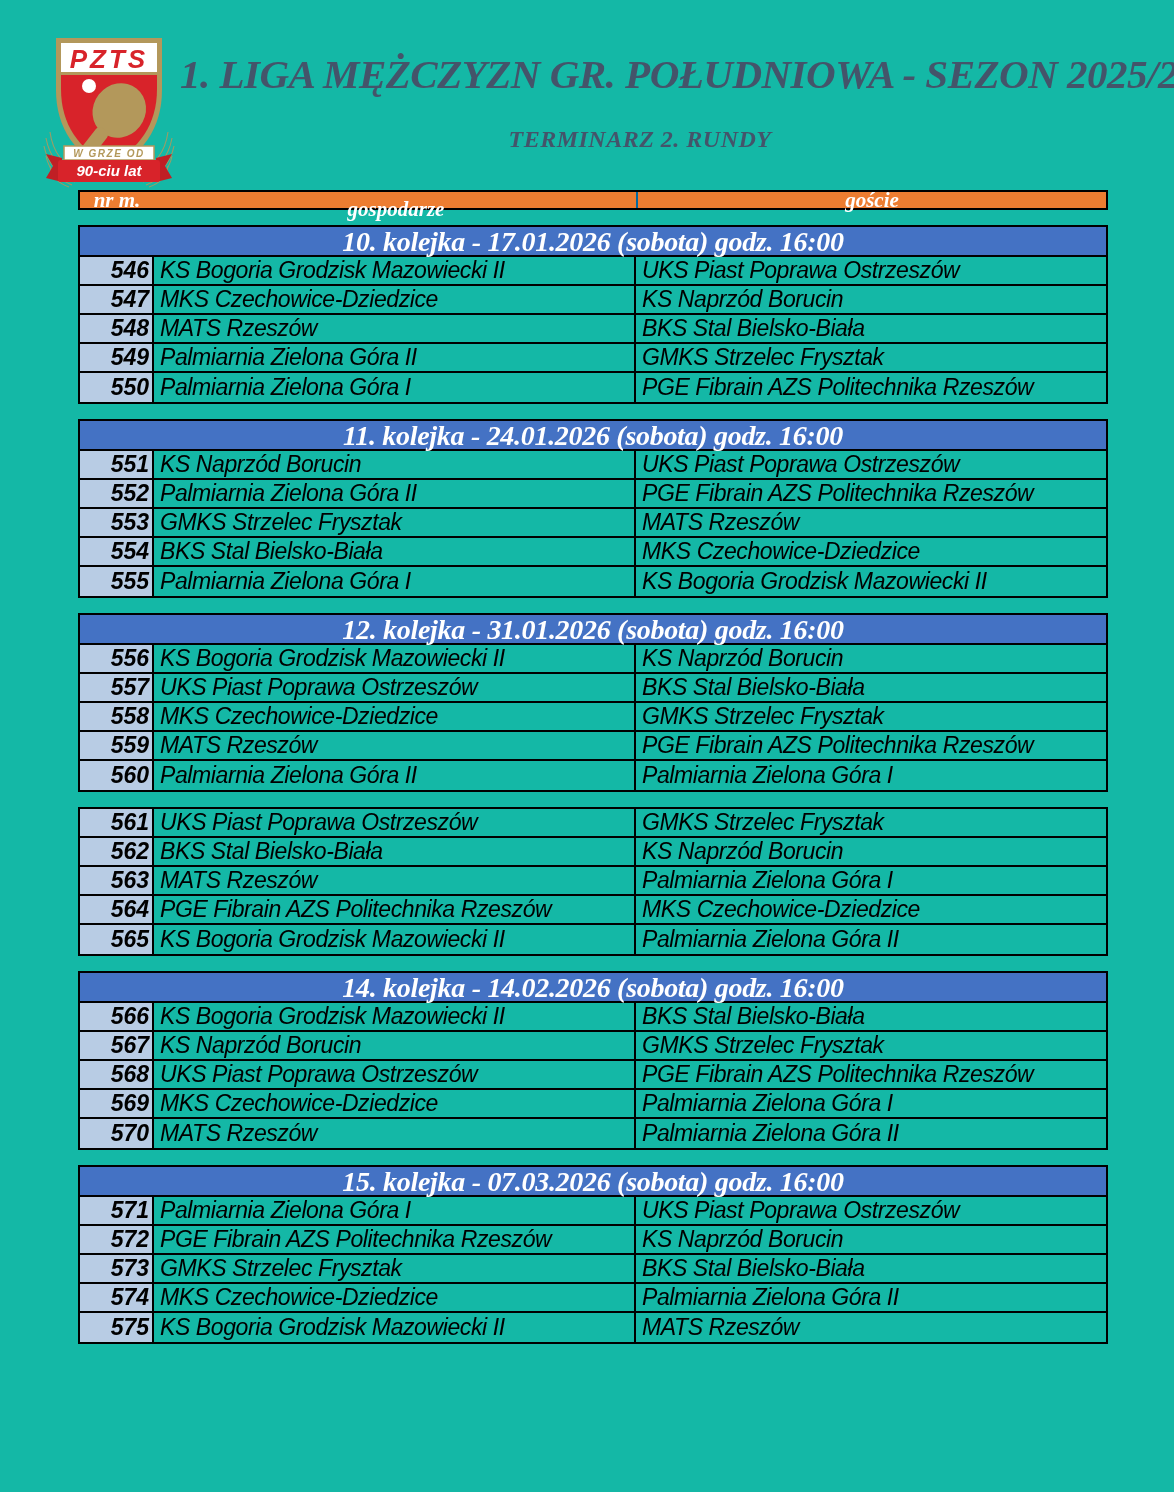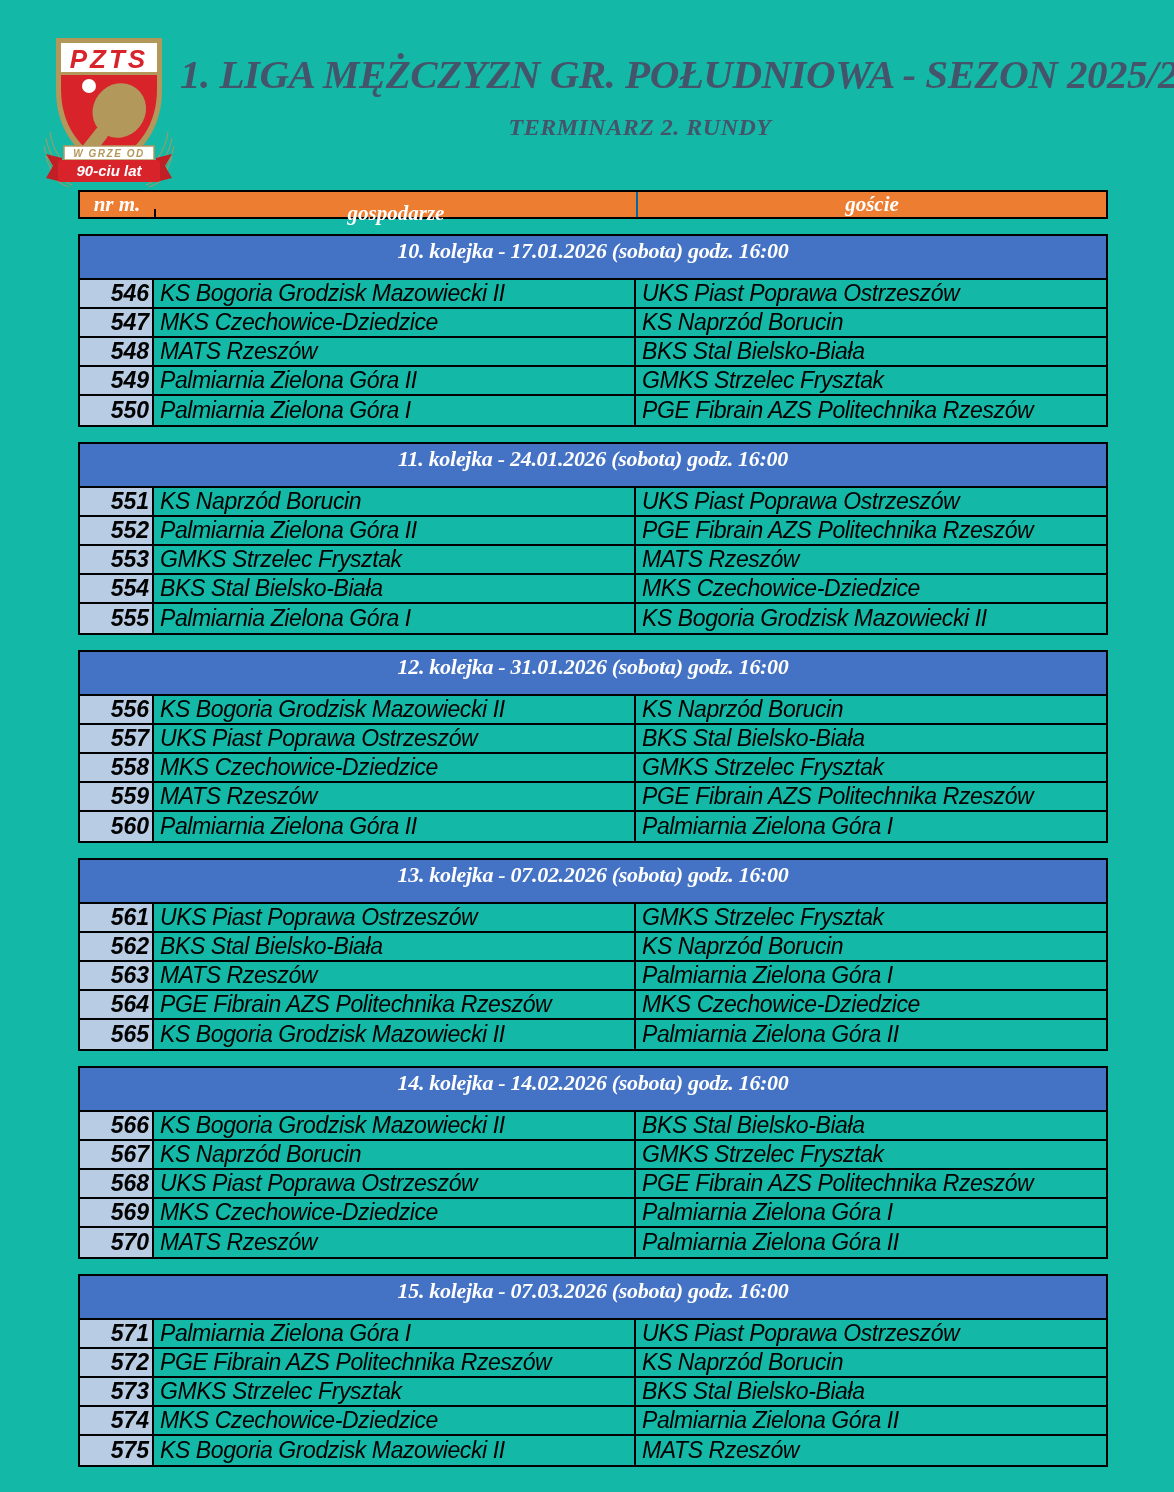--- a/index.html
+++ b/index.html
@@ -14,42 +14,42 @@
   }
 
   
   .logo-wrap { position:absolute; left:42px; top:28px; width:134px; height:162px; }
   .titles {
     position:absolute; left:180px; top:50px; width:920px;
     text-align:center; color:#44546A;
     font-family:"Liberation Serif", serif; font-weight:bold;
   }
   .doc-title   { font-size:41px; letter-spacing:-0.5px; white-space:nowrap; }
-  .doc-subtitle{ font-size:24px; margin-top:16px; letter-spacing:0.5px;text-align:center; }
+  .doc-subtitle{ font-size:24px; margin-top:28px; letter-spacing:0.5px;text-align:center; }
 
   
   .schedule { position:absolute; left:78px; top:190px; width:1030px; }
 
   .thead {
-    display:flex; height:29px;
+    display:flex; height:20px;
     background:#ED7D31;
     border:2px solid #000;
     color:#ffffff;
     font-family:"Liberation Serif", serif; font-weight:bold; font-size:21px;
   }
   .th { display:flex; align-items:center; justify-content:center; }
   .th.nr    { width:74px; }
   .th.host  { width:482px; border-left:2px solid #000;margin-top:17px; }
   .th.guest { flex:1;      border-left:2px solid #0369a1; }
 
   .round { margin-top:15px; border:2px solid #000; }
   .round-header {
-    height:44px; line-height:29px;
+    height:30px; line-height:29px;
     background:#4472C4; color:#ffffff; text-align:center;
-    font-family:"Liberation Serif", serif; font-weight:bold; font-size:22px;
+    font-family:"Liberation Serif", serif; font-weight:bold; font-size:28px;
     letter-spacing:-0.3px;
     border-bottom:2px solid #000;
   }
   .match-row { display:flex; height:29px; border-bottom:2px solid #000; font-size:23px; color:#000; }
   .match-row:last-child { border-bottom:none; }
   .cell { display:flex; align-items:center; overflow:hidden; white-space:nowrap; letter-spacing:-0.4px; }
   .cell.nr {
     width:74px; background:#B8CCE4;
     justify-content:flex-end; padding-right:3px;
     font-weight:bold; border-right:2px solid #000; letter-spacing:0;
@@ -191,21 +191,20 @@
             <div class="cell host">MATS Rzeszów</div>
             <div class="cell guest">PGE Fibrain AZS Politechnika Rzeszów</div>
           </div>
           <div class="match-row">
             <div class="cell nr">560</div>
             <div class="cell host">Palmiarnia Zielona Góra II</div>
             <div class="cell guest">Palmiarnia Zielona Góra I</div>
           </div>
         </div>
         <div class="round">
-          <div class="round-header">13. kolejka - 07.02.2026 (sobota) godz. 16:00</div>
           <div class="match-row">
             <div class="cell nr">561</div>
             <div class="cell host">UKS Piast Poprawa Ostrzeszów</div>
             <div class="cell guest">GMKS Strzelec Frysztak</div>
           </div>
           <div class="match-row">
             <div class="cell nr">562</div>
             <div class="cell host">BKS Stal Bielsko-Biała</div>
             <div class="cell guest">KS Naprzód Borucin</div>
           </div>

